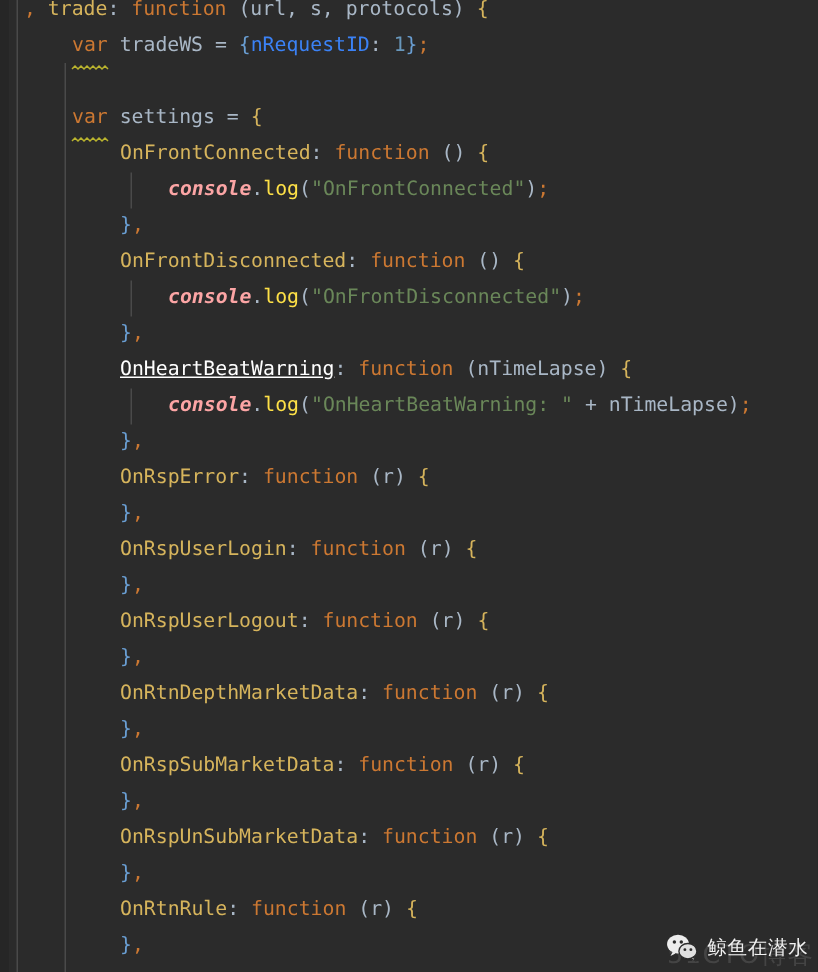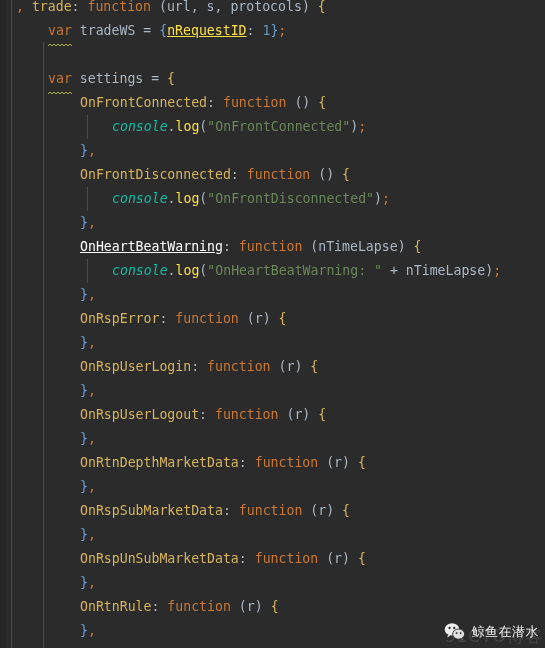--- a/index.html
+++ b/index.html
@@ -66,22 +66,22 @@
 
   
   .t-prop      { color: #d6b45c; }               
   .t-kw        { color: #cc7832; }               
   .t-punc      { color: #a9b7c6; }               
   .t-paren     { color: #a9b7c6; }
   .t-brace-y   { color: #d6b45c; }               
   .t-brace-b   { color: #6a9fd4; }               
   .t-comma     { color: #cc7832; }               
   .t-ident     { color: #a9b7c6; }
-  .t-field     { color: #fde047; text-decoration: underline; }               
-  .t-console   { color: #14b8a6; font-style: italic; font-weight: normal; }
+  .t-field     { color: #3b82f6; }               
+  .t-console   { color: #fca5a5; font-style: italic; font-weight: bold; }
   .t-method    { color: #fde047; }               
   .t-string    { color: #6a8759; }               
   .t-num       { color: #6897bb; }               
   .t-link      { color: #ffffff; text-decoration: underline; }
 
   
   .squiggle {
     position: relative;
     display: inline-block;
   }

